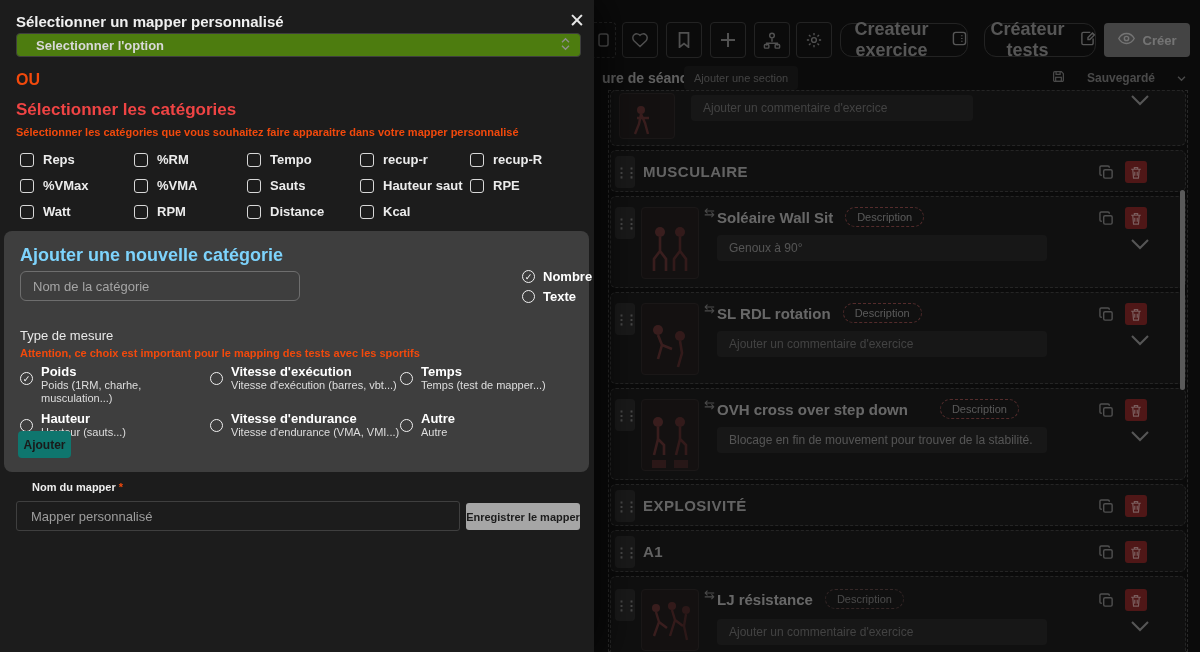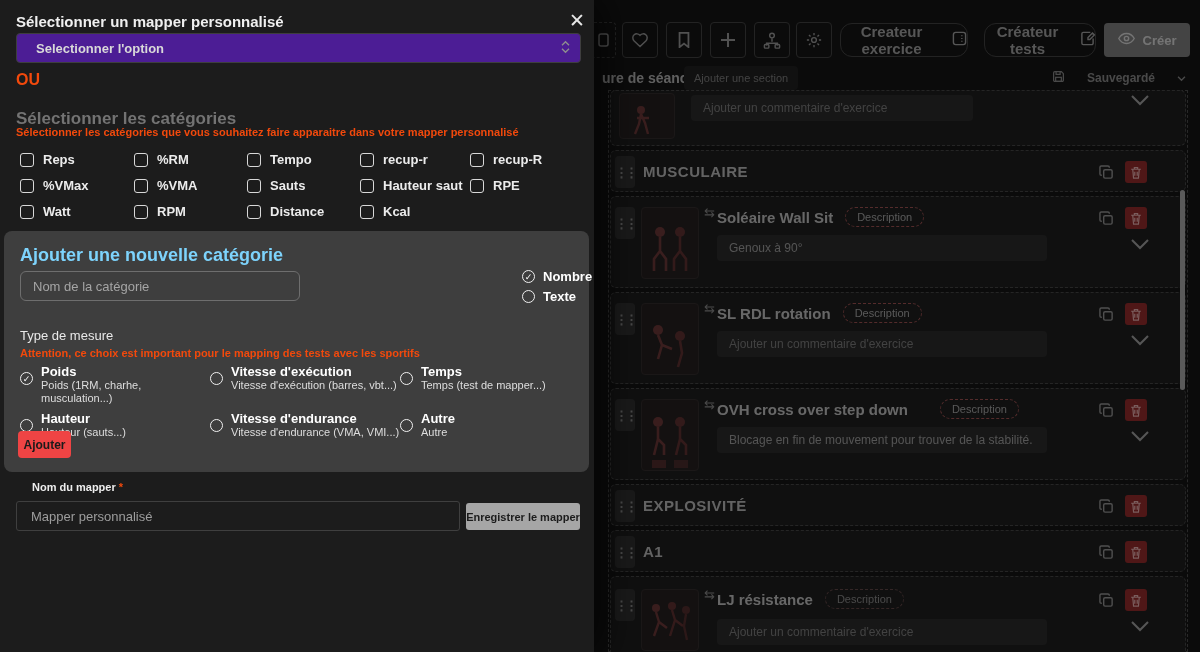--- a/index.html
+++ b/index.html
@@ -7,21 +7,21 @@
   body { font-family:"Liberation Sans", sans-serif; }
   #root { position:relative; width:1200px; height:652px; overflow:hidden; background:#181818; }
 
   
   .app { position:absolute; inset:0; background:#181818; }
   .icon-btn { position:absolute; top:22px; width:36px; height:36px; border:1px solid #4a4a4a;
               border-radius:4px; display:flex; align-items:center; justify-content:center; color:#aaa; background:transparent; }
   .icon-btn svg { display:block; }
   .tool-btn { position:absolute; top:23px; height:34px; border:1px solid #4a4a4a; border-radius:12px;
               display:flex; align-items:center; justify-content:center; gap:10px;
-              color:#b5b5b5; font-size:15px; font-weight:700; background:transparent; }
+              color:#b5b5b5; font-size:18px; font-weight:700; background:transparent; }
   .create-btn { position:absolute; top:23px; left:1104px; width:86px; height:34px; border-radius:4px;
                 background:#8f8f8f; color:#f2f2f2; display:flex; align-items:center; justify-content:center;
                 gap:8px; font-size:13px; font-weight:700; border:none; }
   .subheader-title { position:absolute; left:602px; top:70px; font-size:14px; font-weight:700; color:#c9c9c9; }
   .add-section { position:absolute; left:684px; top:66px; height:24px; padding:0 10px; background:#242424;
                  border:none; border-radius:4px; color:#8d8d8d; font-size:11px; display:flex; align-items:center; }
   .saved { position:absolute; right:14px; top:70px; display:flex; align-items:center; gap:22px;
            color:#9a9a9a; font-size:12px; font-weight:700; }
 
   .list-frame { position:absolute; left:608px; top:90px; width:580px; height:562px;
@@ -51,26 +51,26 @@
   .scrollbar-thumb { position:absolute; left:1180px; top:190px; width:5px; height:200px; background:#bdbdbd; border-radius:3px; }
 
   .dim-overlay { position:absolute; inset:0; background:rgba(0,0,0,0.52); z-index:5; }
 
   
   .modal { position:absolute; left:0; top:0; width:594px; height:652px; background:#1c1c1c; z-index:10;
            box-shadow:6px 0 40px rgba(0,0,0,0.75); color:#eee; }
   .modal-title { position:absolute; left:16px; top:13px; font-size:15px; font-weight:700; color:#f0f0f0; }
   .modal-close { position:absolute; left:564px; top:8px; width:26px; height:26px; background:transparent; border:none;
                  color:#e8e8e8; font-size:19px; line-height:26px; text-align:center; cursor:pointer; }
-  .select { position:absolute; left:16px; top:33px; width:565px; height:30px; background:#4c1d95;
+  .select { position:absolute; left:16px; top:33px; width:565px; height:24px; background:#4d7c0f;
             border:1px solid #3e3e3e; border-radius:4px; display:flex; align-items:center; justify-content:space-between;
             padding:0 10px 0 19px; color:#d9d9d9; font-size:13px; font-weight:700; }
   .or { position:absolute; left:16px; top:71px; font-size:16px; font-weight:800; }
   .accent { color:#f2490c; }
-  .cats-heading { position:absolute; left:16px; top:109px; font-size:17px; font-weight:800; color:#737373; }
+  .cats-heading { position:absolute; left:16px; top:100px; font-size:17px; font-weight:800; color:#ef4444; }
   .cats-note { position:absolute; left:16px; top:126px; font-size:11px; font-weight:700; }
   .cb-grid { position:absolute; left:20px; top:152px; width:556px; display:grid;
              grid-template-columns:114px 113px 113px 110px auto; row-gap:11px; }
   .cb-item { display:flex; align-items:center; gap:9px; height:15px; }
   .cb-box { width:14px; height:14px; border:1.5px solid #d8d8d8; border-radius:3px; background:transparent; flex:0 0 auto; }
   .cb-label { font-size:13px; font-weight:700; color:#ececec; white-space:nowrap; }
 
   .panel { position:absolute; left:4px; top:231px; width:585px; height:241px; background:#3e3e3e; border-radius:8px; }
   .panel-heading { position:absolute; left:16px; top:14px; font-size:18px; font-weight:800; color:#7dd3fc; }
   .name-input { position:absolute; left:16px; top:40px; width:280px; height:30px; background:transparent;
@@ -81,21 +81,21 @@
            display:flex; align-items:center; justify-content:center; font-size:9px; color:#fff; background:transparent; }
   .vtype { position:absolute; left:518px; display:flex; align-items:center; gap:8px; }
   .vtype .lbl { font-size:13px; font-weight:700; color:#fff; }
   .measure-lbl { position:absolute; left:16px; top:97px; font-size:13px; color:#e9e9e9; }
   .warning { position:absolute; left:16px; top:116px; font-size:11px; font-weight:700; }
   .measure-grid { position:absolute; left:16px; top:134px; display:grid; grid-template-columns:190px 190px auto; row-gap:7px; }
   .measure-item { display:flex; gap:8px; align-items:flex-start; }
   .measure-item .radio { margin-top:7px; }
   .m-title { font-size:13px; font-weight:700; color:#fff; line-height:14px; }
   .m-sub { font-size:11px; color:#dedede; line-height:13px; }
-  .add-btn { position:absolute; left:14px; top:200px; width:53px; height:27px; background:#ef4444; border:none;
+  .add-btn { position:absolute; left:14px; top:200px; width:53px; height:27px; background:#0f766e; border:none;
              border-radius:4px; font-size:12px; font-weight:700; color:#1a1a1a; font-family:"Liberation Sans", sans-serif; }
 
   .mapper-label { position:absolute; left:32px; top:481px; font-size:11px; font-weight:700; color:#ededed; }
   .mapper-input { position:absolute; left:16px; top:501px; width:444px; height:30px; background:transparent;
                   border:1px solid #3f3f3f; border-radius:3px; color:#e8e8e8; font-size:13px; padding:0 14px;
                   font-family:"Liberation Sans", sans-serif; }
   .mapper-input::placeholder { color:#9d9d9d; }
   .save-mapper-btn { position:absolute; left:466px; top:503px; width:114px; height:27px; background:#a6a6a6;
                      border:none; border-radius:3px; font-size:11px; font-weight:700; color:#1c1c1c;
                      font-family:"Liberation Sans", sans-serif; }

